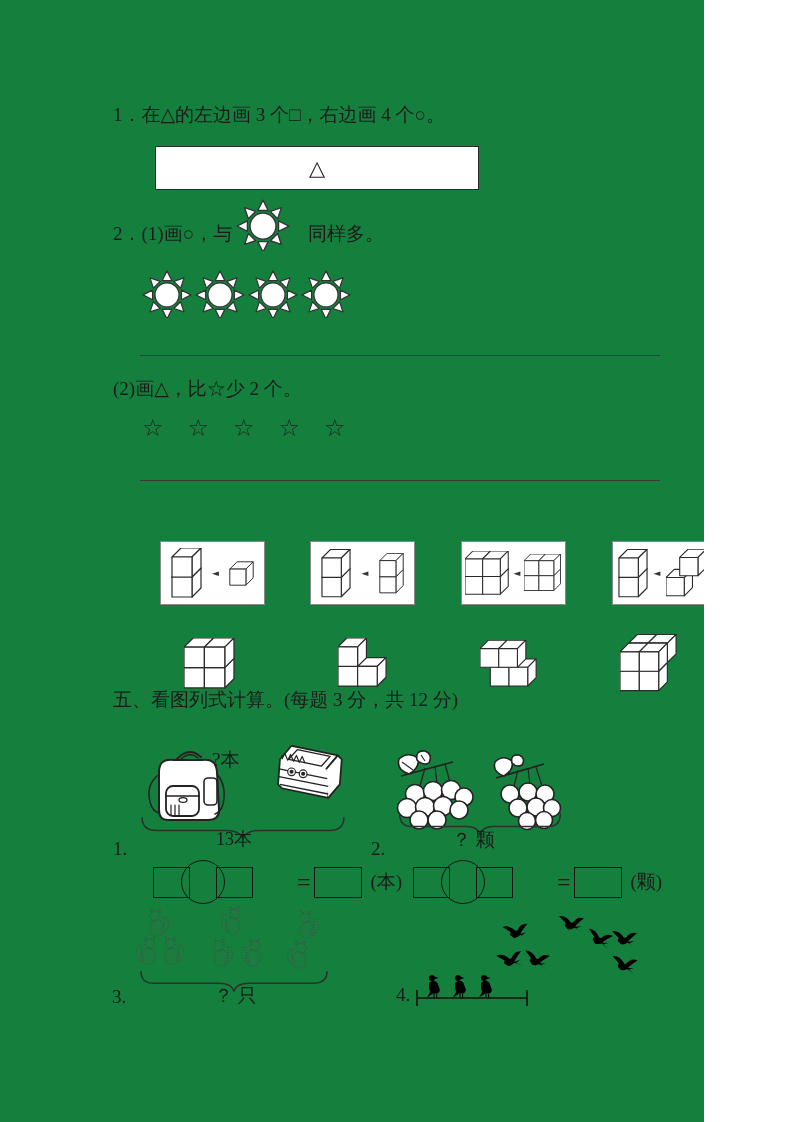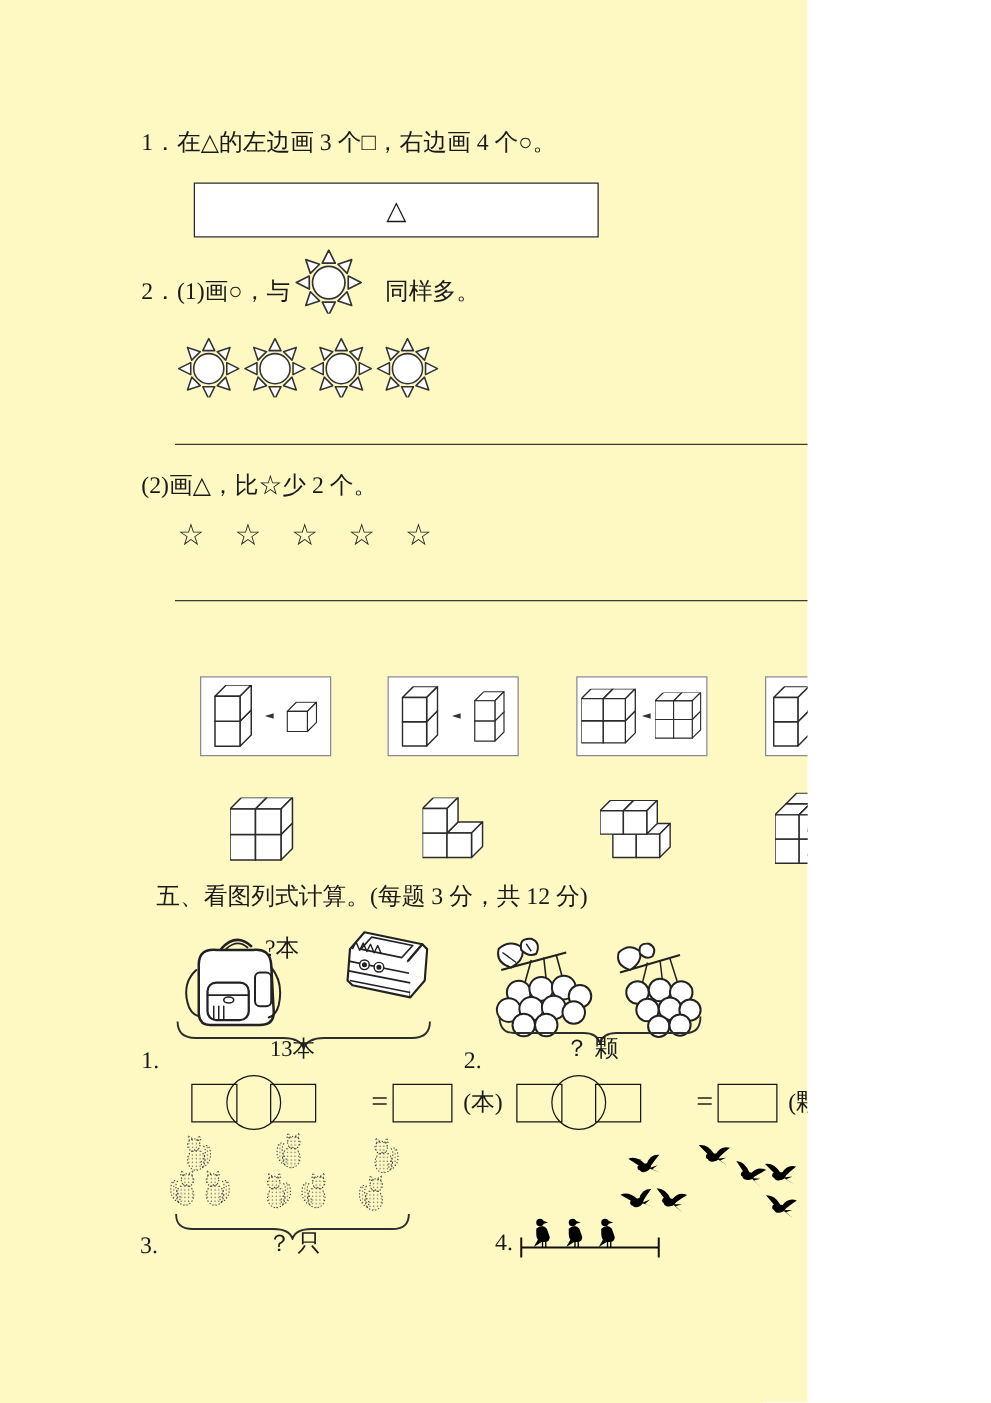--- a/index.html
+++ b/index.html
@@ -1,16 +1,16 @@
 <!DOCTYPE html>
 <html><head>
 <meta charset="utf-8">
 <style>
   html,body{margin:0;padding:0;background:#fff;}
-  .page{position:relative;width:646px;height:1122px;background:#fef9c3;overflow:hidden;
+  .page{position:relative;width:704px;height:1122px;background:#15803d;overflow:hidden;
         font-family:"Liberation Serif","DejaVu Serif",serif;color:#1a1a1a;}
   .abs{position:absolute;}
   .txt{position:absolute;font-size:19px;white-space:nowrap;line-height:1.25;}
   .ansline{position:absolute;height:0;border-top:1.3px solid #3a3a3a;}
   .qbox{position:absolute;border:1.6px solid #2a2a2a;display:flex;align-items:center;justify-content:center;background:#fff;}
   .cbox{position:absolute;border:1.5px solid #8a8a8a;display:flex;align-items:center;justify-content:space-evenly;background:#fff;}
   .arrow{font-size:9px;color:#333;font-family:"DejaVu Sans",sans-serif;}
   .stars{position:absolute;font-size:24px;letter-spacing:2px;word-spacing:14px;color:#222;}
   .eq{position:absolute;display:flex;align-items:center;height:44px;}
   .eqbox{width:35px;height:29px;border:1.6px solid #161616;background:transparent;}
@@ -174,21 +174,21 @@
   </svg>
   <svg class="abs" style="left:620px;top:634px;" width="58" height="58" viewBox="0 0 60 59">
     <use href="#cube" x="9" y="0"></use>
       <use href="#cube" x="29" y="0"></use>
     <use href="#cube" x="0" y="29"></use>
       <use href="#cube" x="20" y="29"></use>
     <use href="#cube" x="0" y="9"></use>
       <use href="#cube" x="20" y="9"></use>
   </svg>
 
-  <div class="txt" style="left:113px;top:706px;margin-left:12px;">五、看图列式计算。(每题 3 分，共 12 分)</div>
+  <div class="txt" style="left:113px;top:688px;">五、看图列式计算。(每题 3 分，共 12 分)</div>
 
   <svg class="abs" style="left:140px;top:744px;" width="102" height="90" viewBox="0 0 100 90" fill="none" stroke="#222" stroke-width="2" stroke-linecap="round" stroke-linejoin="round">
     <path d="M36,15 Q48,2 60,13"></path>
     <path d="M40,15 Q49,7 57,14" stroke-width="1.4"></path>
     <path d="M18,28 Q18,14 33,16 L61,16 Q75,14 76,28 L78,66 Q78,76 67,76 L27,76 Q18,76 18,66 Z" fill="#fff"></path>
     <path d="M16,32 Q5,42 9,58 Q11,67 18,69" stroke-width="1.6"></path>
     <path d="M76,30 Q86,42 82,60 Q80,68 74,70" stroke-width="1.6"></path>
     <rect x="63" y="34" width="13" height="27" rx="4" stroke-width="1.6"></rect>
     <rect x="25" y="42" width="33" height="30" rx="7" stroke-width="1.8" fill="#fff"></rect>
     <path d="M25,52 L58,52" stroke-width="1.4"></path>

